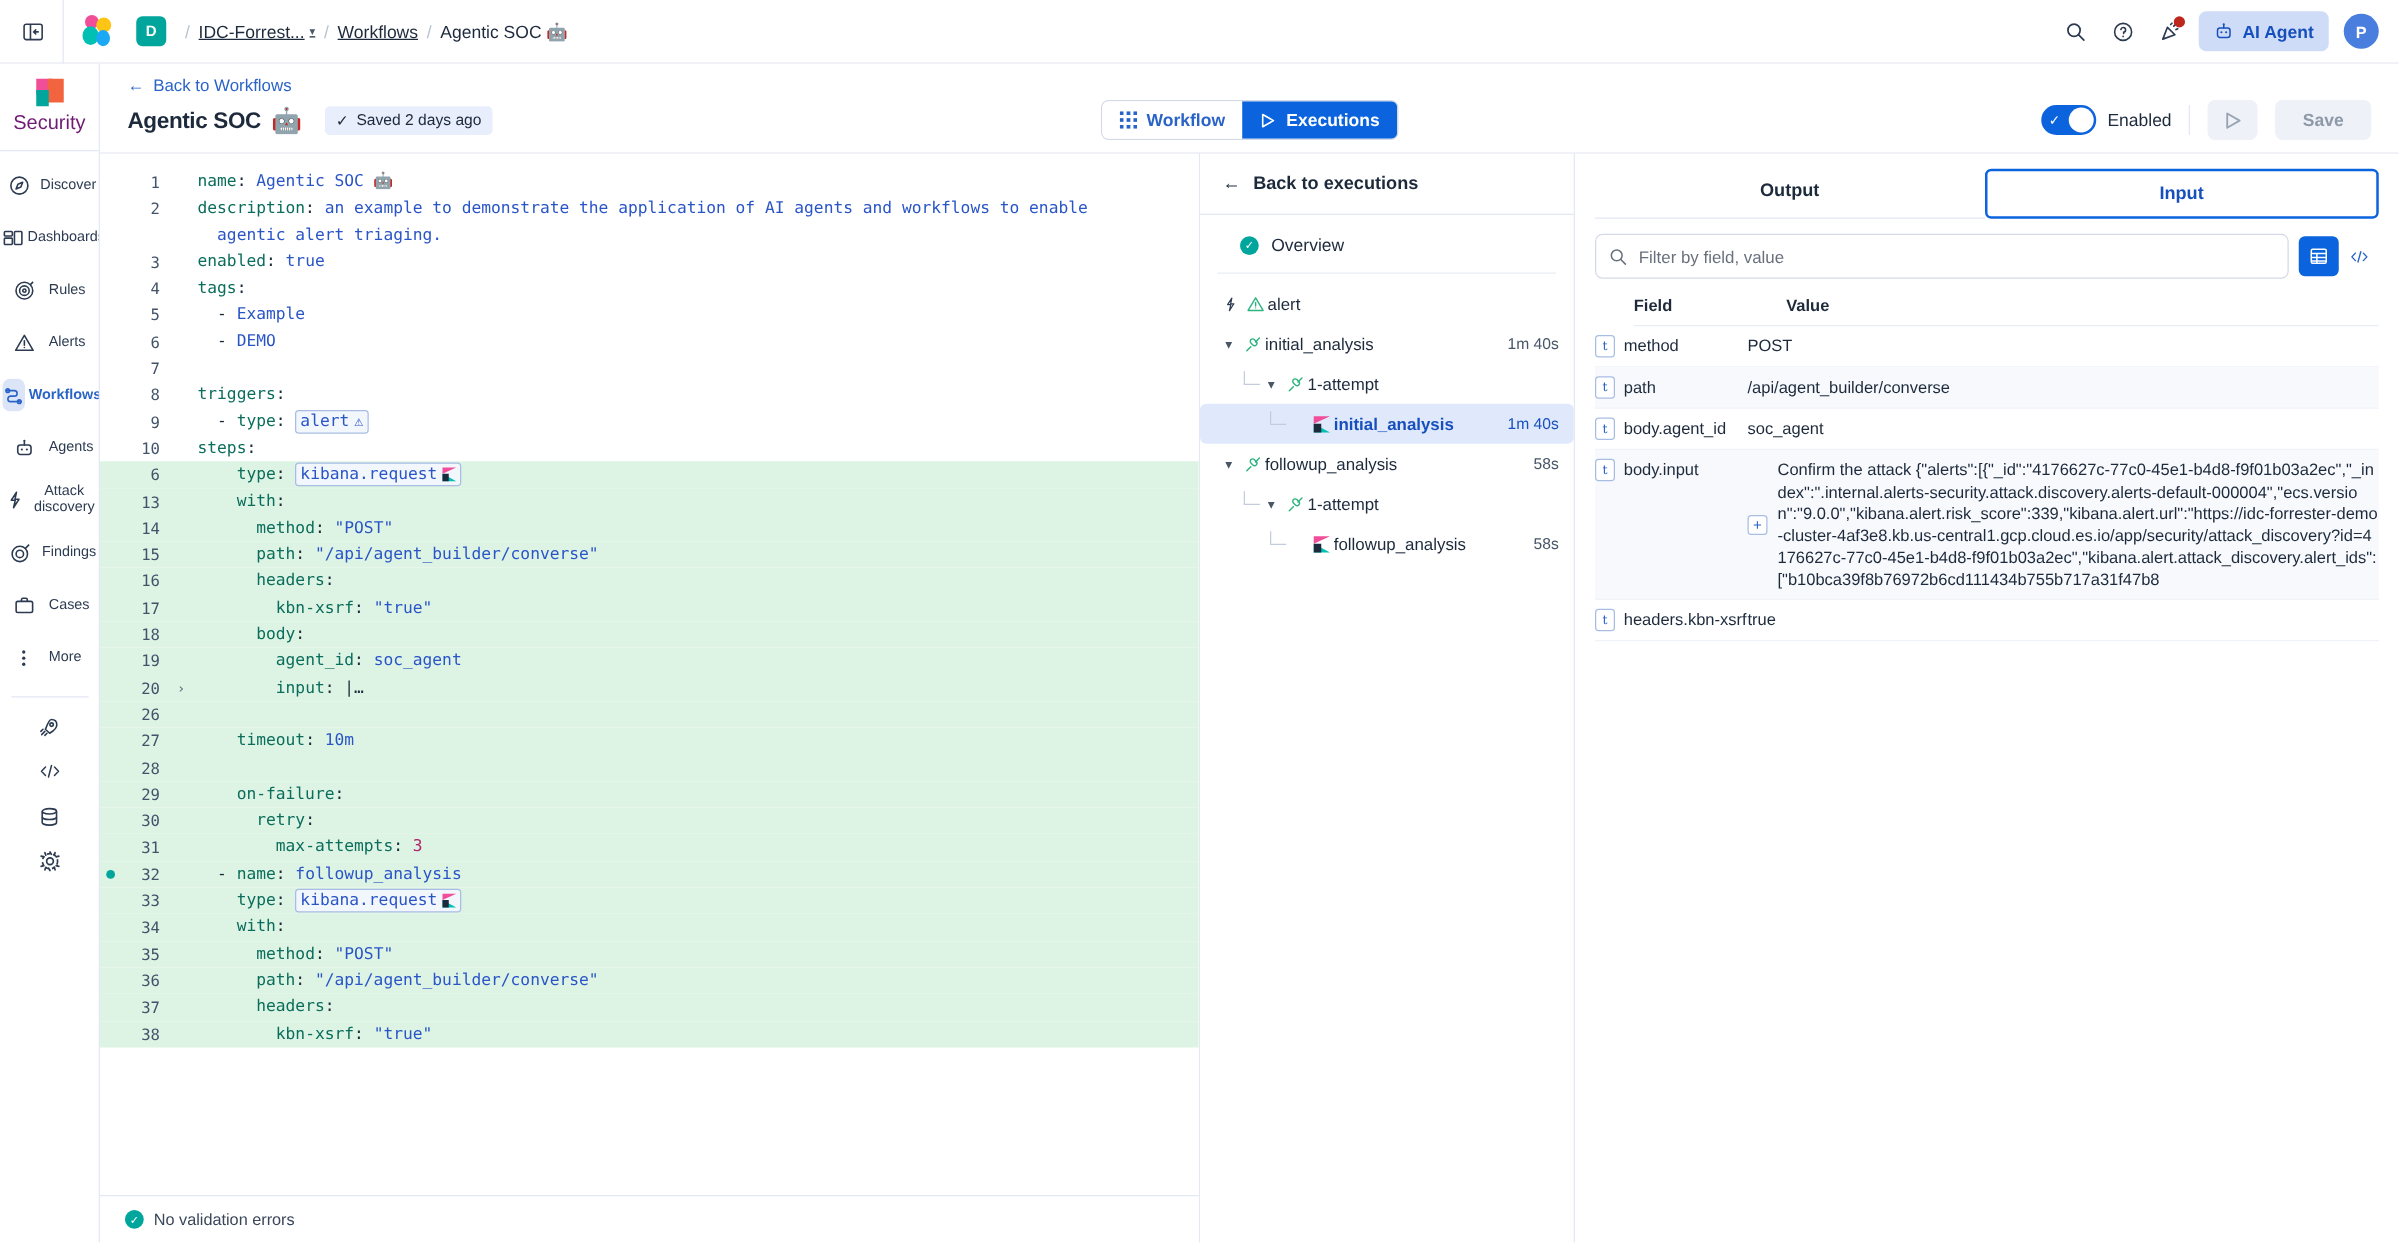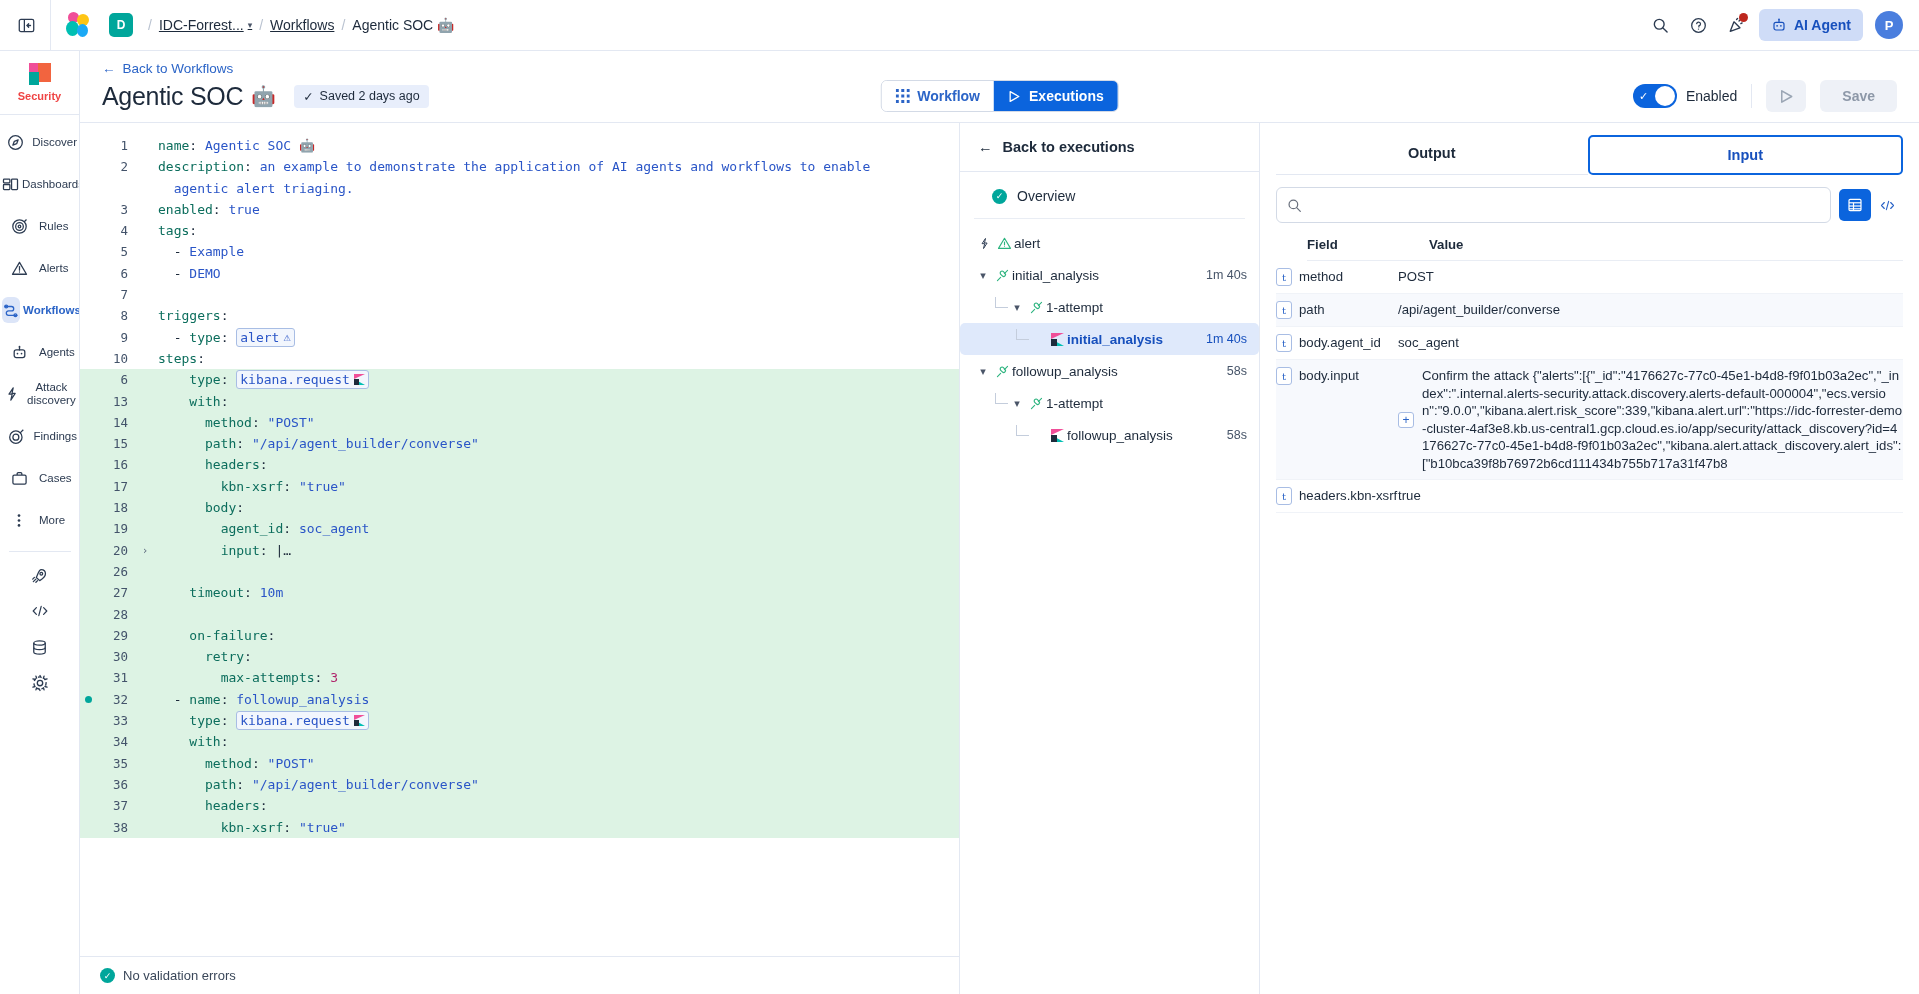--- a/index.html
+++ b/index.html
@@ -73,21 +73,21 @@
     display: flex; flex-direction: column; align-items: center; overflow: hidden;
   }
   .side-brand {
     display: flex; flex-direction: column; align-items: center; gap: 5px;
     padding: 12px 0 12px; width: 100%; border-bottom: 1px solid #e3e8f2;
   }
   .sec-logo { width: 22px; height: 22px; position: relative; }
   .sec-logo .p1 { position:absolute; left:0; top:0; width:13px; height:13px; background:#f04e98; }
   .sec-logo .p2 { position:absolute; left:9px; top:0; width:13px; height:19px; background:#f2643f; }
   .sec-logo .p3 { position:absolute; left:0; top:9px; width:10px; height:13px; background:#00a69b; }
-  .side-brand-label { font-size: 11px; font-weight: 700; color: #ef4444; }
+  .side-brand-label { font-size: 16px; font-weight: 400; color: #701a75; }
   .side-items { display: flex; flex-direction: column; align-items: center; width: 100%; padding-top: 6px; }
   .side-item {
     display: flex; flex-direction: row; align-items: center; gap: 3px;
     width: 100%; padding: 8px 2px; cursor: pointer; text-align: center;
   }
   .side-ico { width: 34px; height: 26px; display: flex; align-items: center; justify-content: center; color: #2c3b51; }
   .side-item.active .side-ico { background: #dce5f8; border-radius: 6px; color: #2b64c7; }
   .side-label { font-size: 11.5px; color: #2c3b51; line-height: 13px; }
   .side-item.active .side-label { color: #2b64c7; font-weight: 600; }
   .side-divider { width: 62px; height: 1px; background: #e3e8f2; margin: 10px 0 6px; }
@@ -99,21 +99,21 @@
 
   .page-head {
     padding: 10px 22px 10px 22px; border-bottom: 1px solid #e3e8f2;
     display: flex; flex-direction: column; gap: 4px; background: #fff;
   }
   .back-link {
     display: inline-flex; align-items: center; gap: 7px; color: #2b64c7;
     font-size: 13.5px; cursor: pointer; width: max-content;
   }
   .head-row { display: flex; align-items: center; }
-  .page-title { font-size: 25px; font-weight: 400; letter-spacing: -0.3px; }
+  .page-title { font-size: 18px; font-weight: 700; letter-spacing: -0.3px; }
   .title-emoji { font-size: 20px; margin-left: 8px; }
   .saved-badge {
     margin-left: 18px; background: #e8eefb; color: #1d2a3b; border-radius: 4px;
     font-size: 12.5px; padding: 4px 9px; display: inline-flex; align-items: center; gap: 6px;
   }
   .tabgroup {
     position: absolute; left: 50%; transform: translateX(-50%);
     display: flex; border: 1px solid #d3dae6; border-radius: 6px; overflow: hidden; height: 32px;
   }
   .tabbtn {
@@ -822,20 +822,21 @@
           <div class="io-tabs">
             <div class="io-tab">Output</div>
             <div class="io-tab sel">Input</div>
           </div>
           <div class="filter-row">
             <div class="filter-input">
               <svg width="15" height="15" viewBox="0 0 16 16" fill="none" stroke="#69707d" stroke-width="1.3">
                 <circle cx="6.8" cy="6.8" r="4.6"></circle>
                   <line x1="10.3" y1="10.3" x2="14.2" y2="14.2" stroke-linecap="round"></line>
               </svg>
+              <input type="text" placeholder="Filter by field, value" style="">
             </div>
             <div class="view-toggle">
               <div class="vt-btn sel">
                 <svg width="16" height="16" viewBox="0 0 16 16" fill="none" stroke="currentColor" stroke-width="1.2">
                   <rect x="2" y="2.4" width="12" height="11.2" rx="1.2"></rect>
                   <line x1="2" y1="5.8" x2="14" y2="5.8"></line>
                     <line x1="2" y1="9" x2="14" y2="9"></line>
                   <line x1="2" y1="11.8" x2="14" y2="11.8"></line>
                     <line x1="6.5" y1="5.8" x2="6.5" y2="13.6"></line>
                 </svg>

